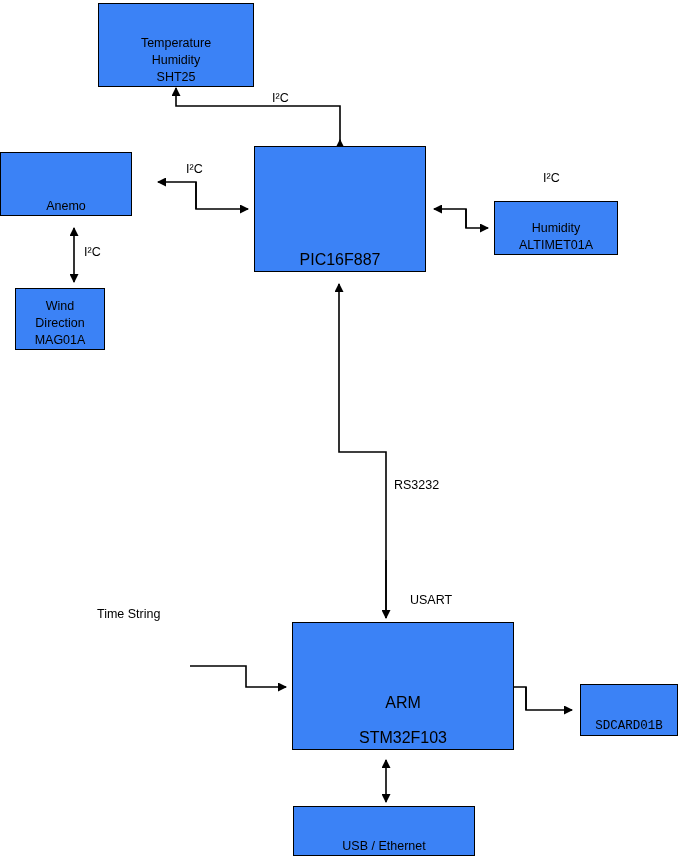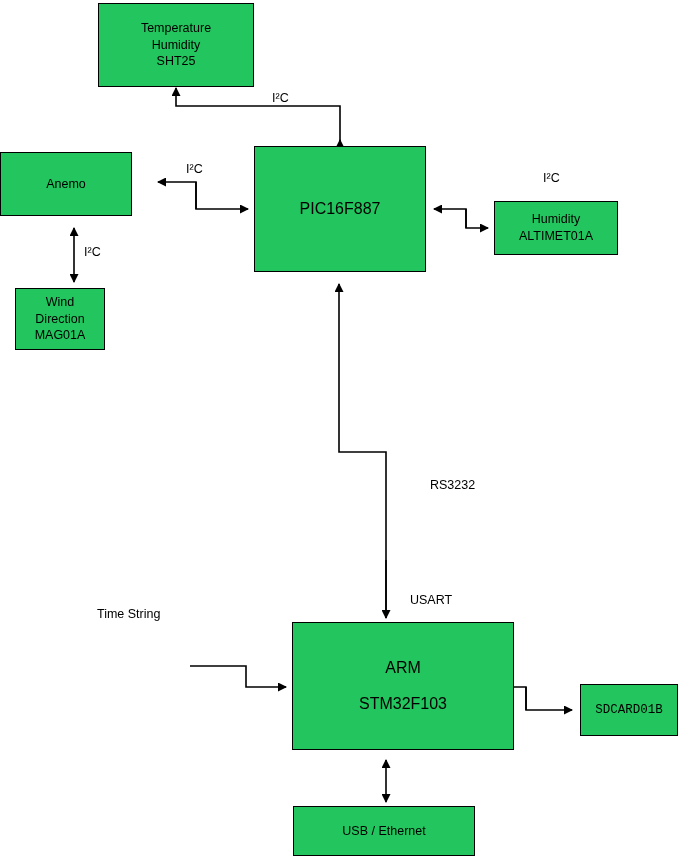--- a/index.html
+++ b/index.html
@@ -19,25 +19,25 @@
     position: absolute;
     left: 0;
     top: 0;
     width: 694px;
     height: 860px;
   }
   .node {
     position: absolute;
     box-sizing: border-box;
     border: 1.6px solid #000000;
-    background: #22c55e;
+    background: #3b82f6;
     display: flex;
     flex-direction: column;
     align-items: center;
-    justify-content: center;
+    justify-content: flex-end;
     text-align: center;
     font-size: 12.5px;
     color: #000000;
     line-height: 1.35;
     z-index: 2;
   }
   .node .line {
     display: block;
     white-space: nowrap;
   }
@@ -143,17 +143,17 @@
   </div>
 
   <div class="node" style="left:293px; top:806px; width:182px; height:50px;">
     <span class="line">USB / Ethernet</span>
   </div>
 
   <div class="lbl" style="left:272px; top:91px;">I²C</div>
   <div class="lbl" style="left:186px; top:162px;">I²C</div>
   <div class="lbl" style="left:543px; top:171px;">I²C</div>
   <div class="lbl" style="left:84px; top:245px;">I²C</div>
-  <div class="lbl" style="left:394px; top:478px;margin-left:36px;">RS3232</div>
+  <div class="lbl" style="left:394px; top:478px;">RS3232</div>
   <div class="lbl" style="left:410px; top:593px;">USART</div>
   <div class="lbl" style="left:97px; top:607px;">Time String</div>
 
 </div>
 
 </body></html>

